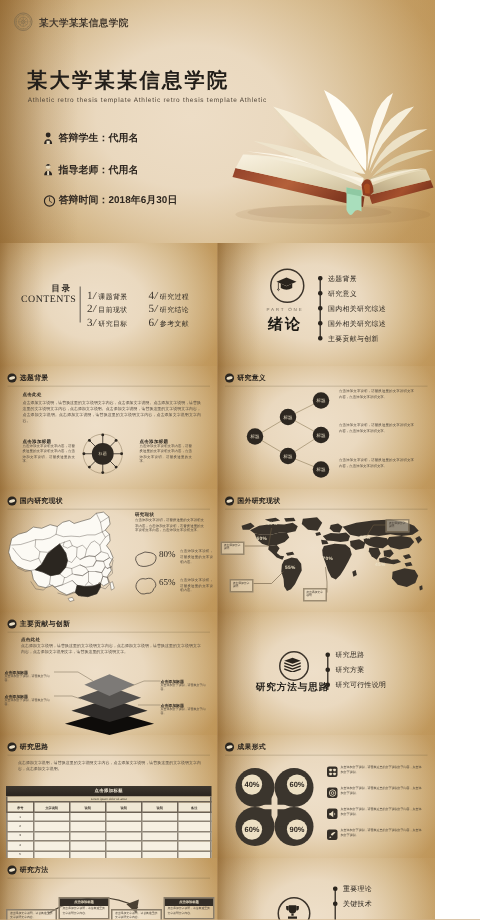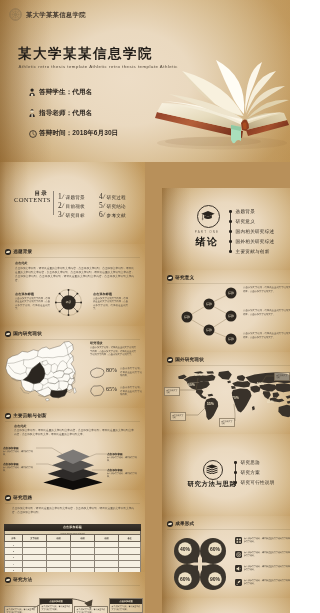--- a/index.html
+++ b/index.html
@@ -44,21 +44,21 @@
 #ir1{left:28.5px;top:88px;}
 #ir2{left:28.5px;top:108.5px;}
 #ir3{left:28.5px;top:129px;}
 
 
 #book{position:absolute;left:153px;top:60px;width:138px;height:90px;}
 
 
 .g{width:145px;height:82px;}
 .c0{left:0;}
-.c1{left:162px;margin-top:26px;}
+.c1{left:145px;}
 
 
 #s-toc .tochead{position:absolute;left:14px;top:28px;width:34px;text-align:right;}
 #s-toc .zh{font-size:5.6px;color:#2f2a24;letter-spacing:1.2px;font-weight:700;line-height:6px;}
 #s-toc .en{font-size:6.6px;color:#2f2a24;letter-spacing:.3px;line-height:8px;font-family:"Liberation Serif",serif;}
 #s-toc .vline{position:absolute;left:53px;top:29px;width:1px;height:24px;background:#8f8578;}
 .tocitem{position:absolute;display:flex;align-items:baseline;}
 .tocitem .num{font-size:7.4px;color:#3a332b;font-family:"Liberation Serif",serif;margin-right:0.5px;}
 .tocitem .sl{font-size:6.4px;color:#5d5448;margin-right:1.6px;transform:skewX(-14deg);display:inline-block;}
 .tocitem .lbl{font-size:4.6px;color:#2e2820;font-weight:500;letter-spacing:.25px;white-space:nowrap;}

